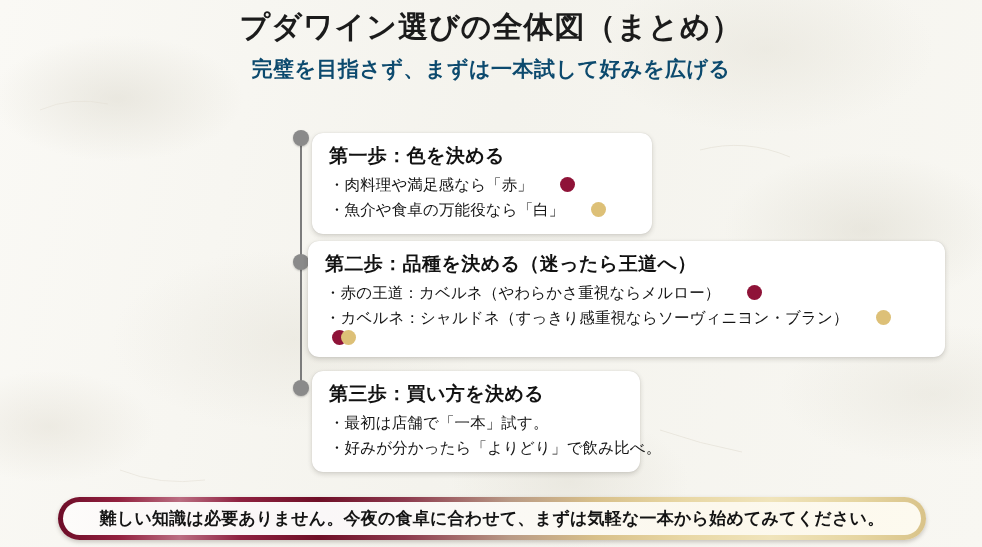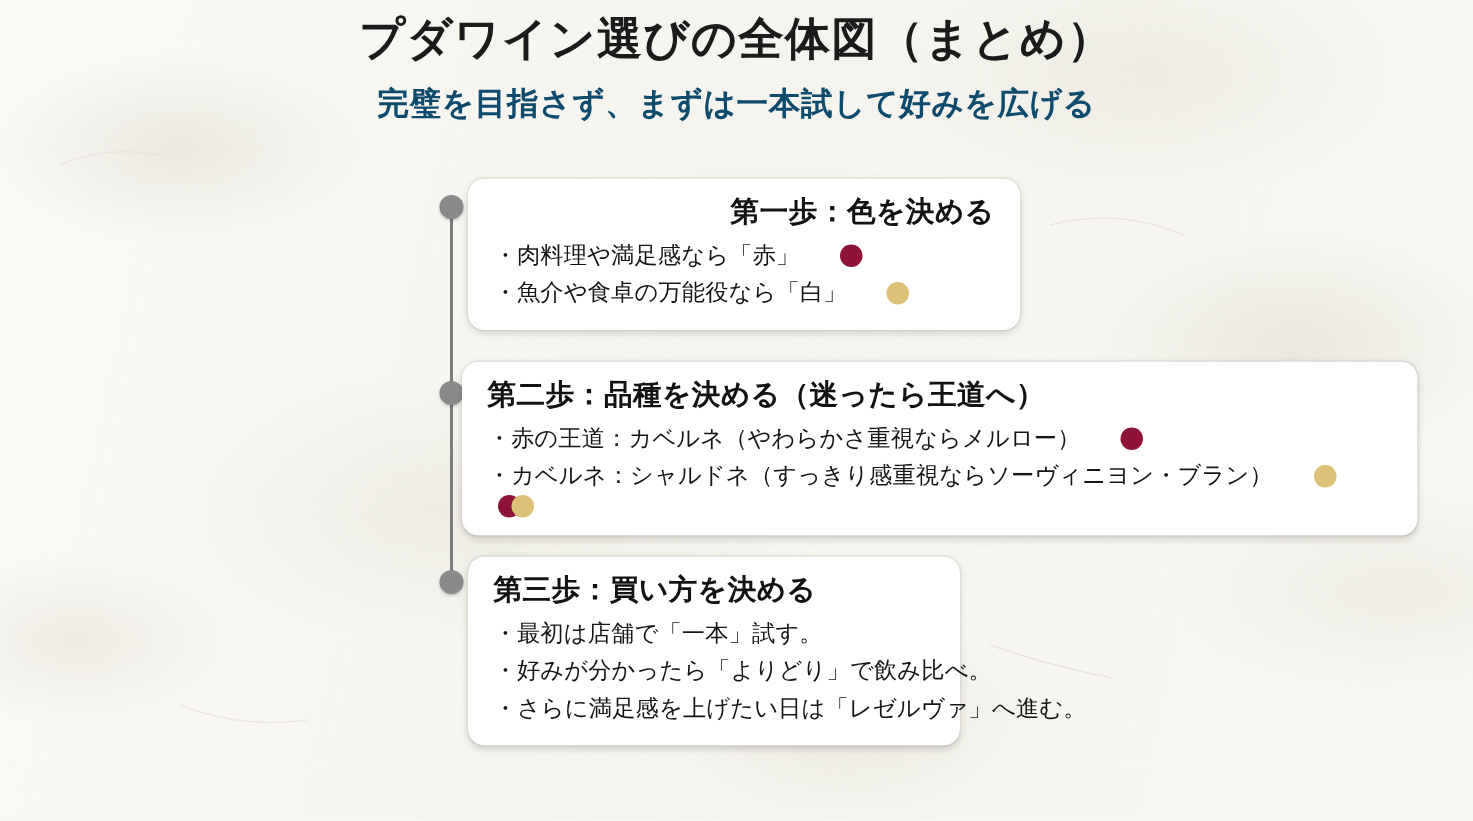--- a/index.html
+++ b/index.html
@@ -104,21 +104,21 @@
 
   
   .step-card {
     position: absolute;
     background: #ffffff;
     border-radius: 11px;
     box-shadow: 0 2px 5px rgba(60,55,45,0.20), 0 0 1px rgba(60,55,45,0.22);
     padding: 10px 17px 12px 17px;
     box-sizing: border-box;
   }
-  #step-card-1 { left: 312px; top: 119px; width: 368px; text-align: right; }
+  #step-card-1 { left: 312px; top: 133px; width: 340px; }
   #step-card-2 { left: 308px; top: 241px; width: 637px; }
   #step-card-3 { left: 312px; top: 371px; width: 328px; }
 
   .step-heading {
     font-family: "Liberation Serif", "DejaVu Serif", serif;
     font-size: 19px;
     font-weight: bold;
     color: #121212;
     letter-spacing: 0.4px;
     line-height: 1.35;
@@ -273,20 +273,22 @@
 
   <div class="step-card" id="step-card-3">
     <div class="step-heading">第三歩：買い方を決める</div>
     <div class="step-bullets" id="step-3-bullets">
         <div class="step-bullet">
           <span class="bullet-text">・最初は店舗で「一本」試す。</span>
         </div>
         <div class="step-bullet">
           <span class="bullet-text">・好みが分かったら「よりどり」で飲み比べ。</span>
         </div>
-        <div class="step-bullet">
-          <span class="bullet-text">・さらに満足感を上げたい日は「レゼルヴァ」へ進む。</span>
-        </div>
       </div>
   </div>
 
+  <div id="bottom-banner">
+    <div id="bottom-banner-inner">
+      <span id="bottom-banner-text">難しい知識は必要ありません。今夜の食卓に合わせて、まずは気軽な一本から始めてみてください。</span>
+    </div>
+  </div>
 
 </div>
 
 </body></html>

